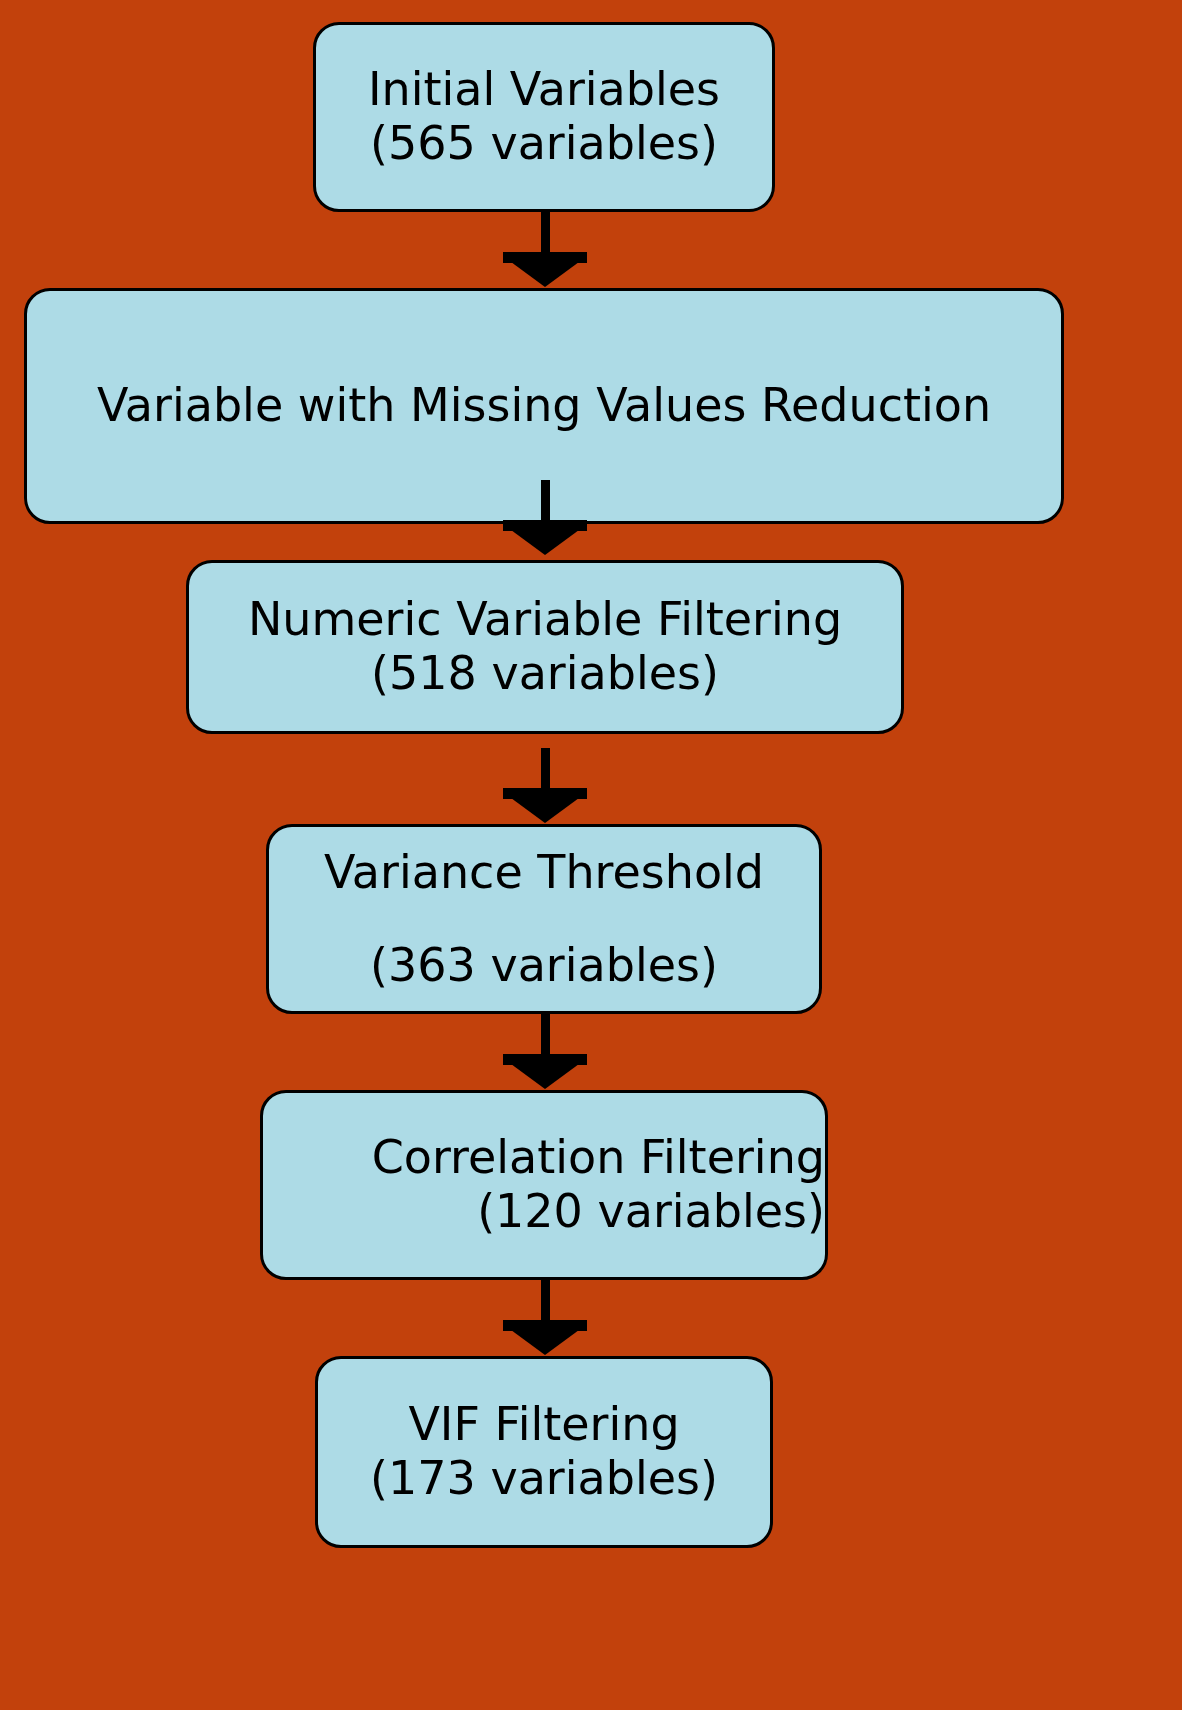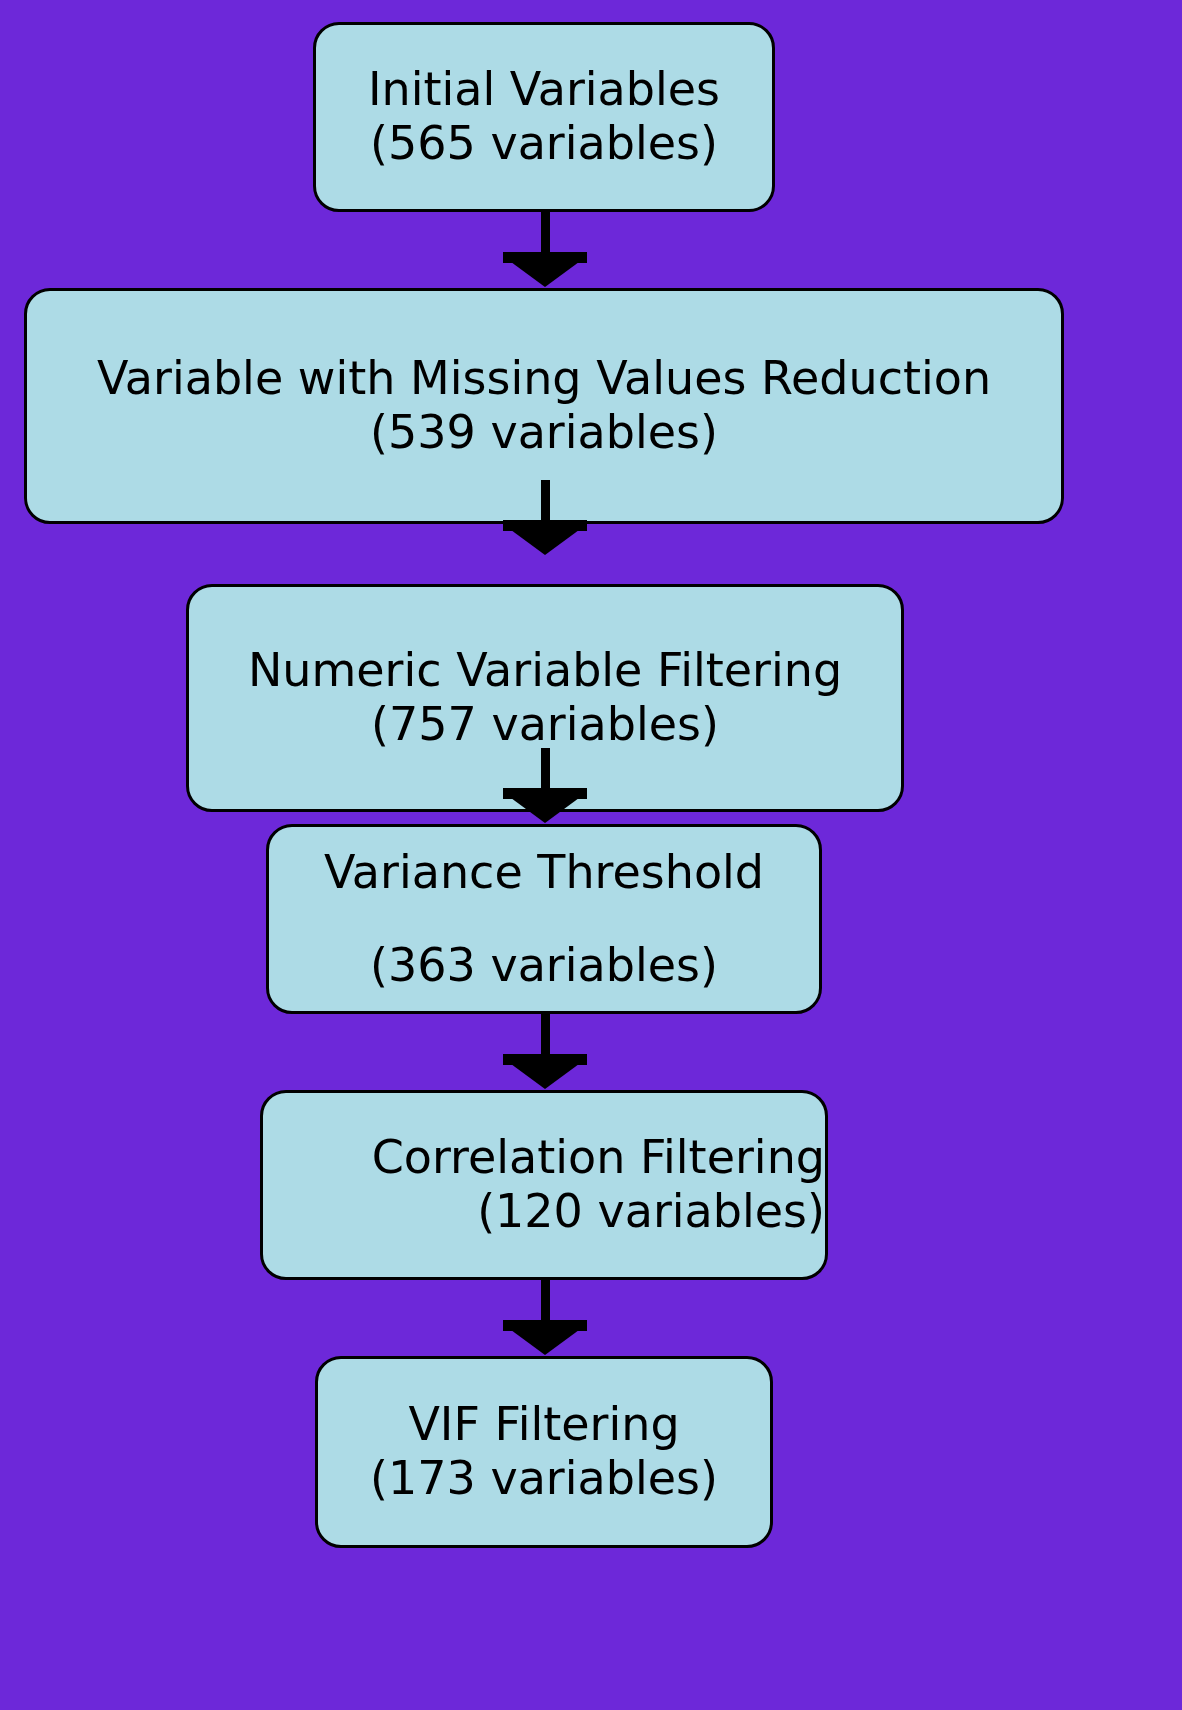--- a/index.html
+++ b/index.html
@@ -10,21 +10,21 @@
   body {
     width: 1182px;
     height: 1710px;
     font-family: "DejaVu Sans", sans-serif;
     overflow: hidden;
   }
   #flowchart {
     position: relative;
     width: 1182px;
     height: 1710px;
-    background: #6d28d9;
+    background: #c2410c;
   }
   .node {
     position: absolute;
     box-sizing: border-box;
     background: #addbe6;
     border: 3px solid #000000;
     border-radius: 26px;
     display: flex;
     flex-direction: column;
     align-items: center;
@@ -36,21 +36,21 @@
     line-height: 1.17;
     letter-spacing: 0px;
     white-space: nowrap;
   }
   .node .line1 { display: block; }
   .node .line2 { display: block; }
 
   
   #node-0 { left: 313px;  top: 22px;   width: 462px;  height: 190px; }
   #node-1 { left: 24px;   top: 288px;  width: 1040px; height: 236px; }
-  #node-2 { left: 186px;  top: 584px;  width: 718px;  height: 228px; }
+  #node-2 { left: 186px;  top: 560px;  width: 718px;  height: 174px; }
   #node-3 { left: 266px;  top: 824px;  width: 556px;  height: 190px; gap: 39px; }
   #node-4 { left: 260px;  top: 1090px; width: 568px;  height: 190px; align-items: flex-end; }
   #node-5 { left: 315px;  top: 1356px; width: 458px;  height: 192px; }
 
   .edge {
     position: absolute;
     left: 0;
     top: 0;
     width: 1182px;
     height: 1710px;
@@ -116,34 +116,33 @@
   <div class="edge" id="edge-0">
     <div class="edge-shaft"></div>
     <div class="edge-head">
       <div class="bar"></div>
       <div class="tri"></div>
     </div>
   </div>
 
   <div class="node" id="node-1">
     <span class="line1">Variable with Missing Values Reduction</span>
-    <span class="line2">(539 variables)</span>
   </div>
 
   <div class="edge" id="edge-1">
     <div class="edge-shaft"></div>
     <div class="edge-head">
       <div class="bar"></div>
       <div class="tri"></div>
     </div>
   </div>
 
   <div class="node" id="node-2">
     <span class="line1">Numeric Variable Filtering</span>
-    <span class="line2">(757 variables)</span>
+    <span class="line2">(518 variables)</span>
   </div>
 
   <div class="edge" id="edge-2">
     <div class="edge-shaft"></div>
     <div class="edge-head">
       <div class="bar"></div>
       <div class="tri"></div>
     </div>
   </div>
 

